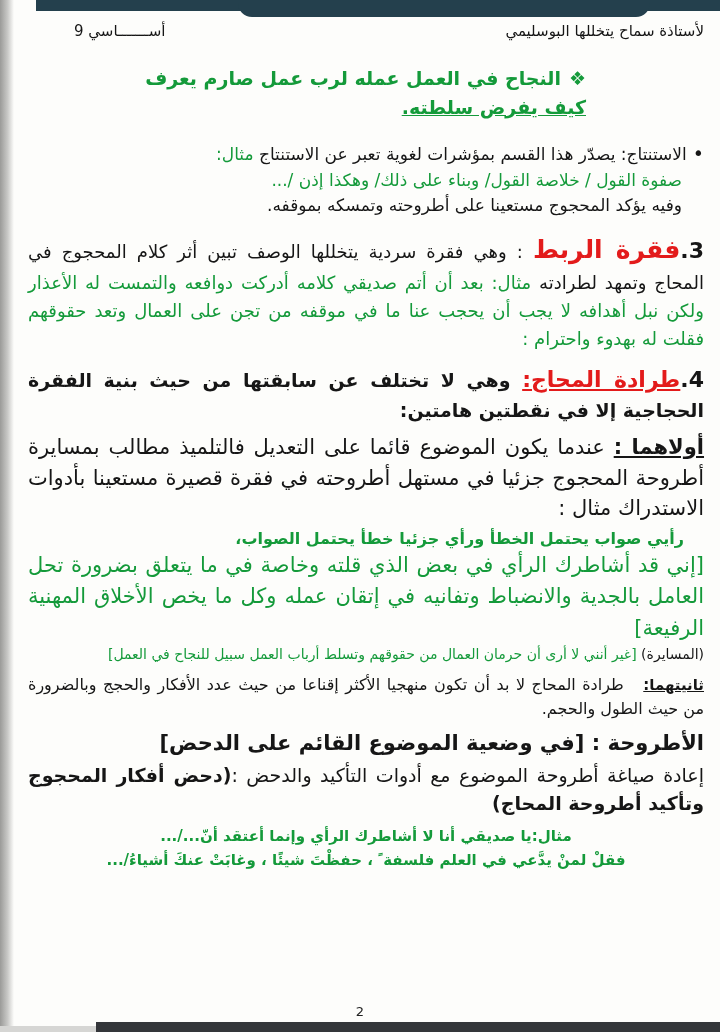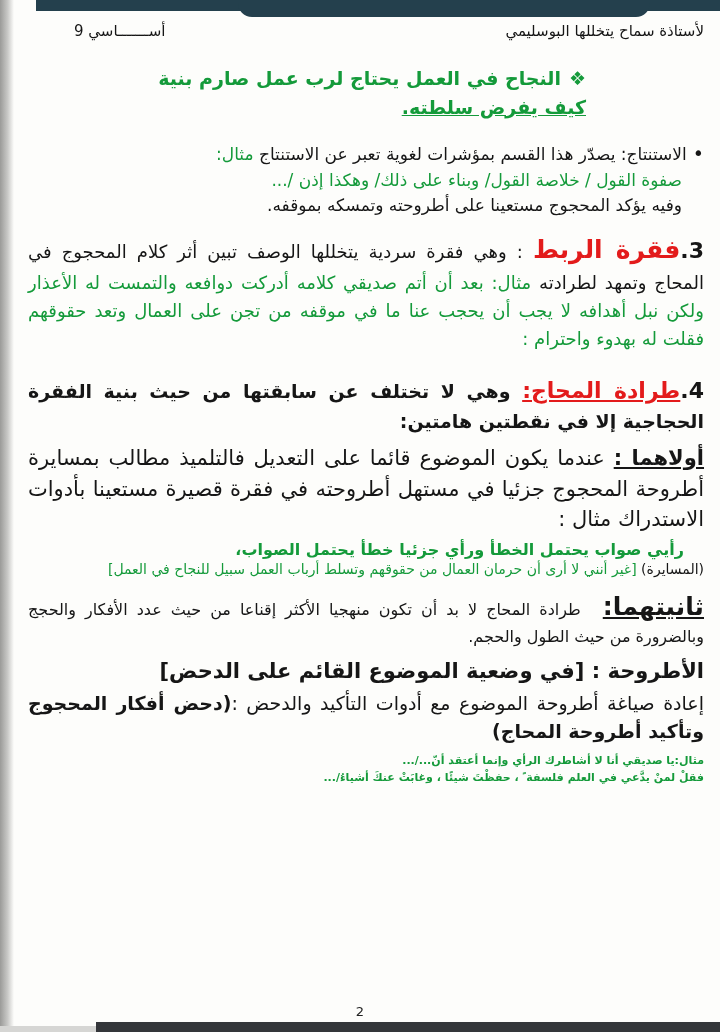--- a/index.html
+++ b/index.html
@@ -35,40 +35,40 @@
   .qline.ul span{text-decoration:underline;}
 
   .conclusion{margin-top:18px;font-size:17px;line-height:1.5;}
   .conclusion .bullet{font-size:19px;margin-left:6px;}
   .indent{margin-right:22px;}
 
   .s3{margin:12px 0 0;font-size:18px;line-height:1.55;text-align:justify;}
   .num{font-size:22px;font-weight:bold;}
   .title3{font-size:25px;font-weight:bold;color:var(--red);}
 
-  .s4{margin:21px 0 0;font-size:19px;font-weight:bold;line-height:1.5;text-align:justify;}
+  .s4{margin:10px 0 0;font-size:19px;font-weight:bold;line-height:1.5;text-align:justify;}
   .title4{font-size:22px;font-weight:bold;color:var(--red);text-decoration:underline;}
 
   .p1{margin:8px 0 0;font-size:21px;line-height:1.45;text-align:justify;}
   .label1{font-weight:bold;text-decoration:underline;margin-top:48px;}
 
   .maxim{margin:5px 20px 0 0;font-size:16px;font-weight:bold;color:var(--green);}
 
   .ex1{margin:2px 0 0;font-size:21px;line-height:1.5;color:var(--green);text-align:justify;}
 
   .mix{margin:0;font-size:14px;line-height:1.5;text-align:justify;}
   .block{display:block;}
 
   .p2{margin:8px 0 0;font-size:16px;line-height:1.5;text-align:justify;}
-  .label2{font-size:25px;font-weight:bold;text-decoration:underline;margin-left:13px;}
+  .label2{font-size:15px;font-weight:bold;text-decoration:underline;margin-left:13px;}
 
   .thesis-head{margin:8px 0 0;font-size:21px;font-weight:bold;line-height:1.4;}
   .thesis-body{margin:2px 0 0;font-size:19px;line-height:1.5;text-align:justify;}
 
-  .exsmall{font-size:11px;font-weight:bold;color:var(--green);line-height:1.6;}
+  .exsmall{font-size:15px;font-weight:bold;color:var(--green);line-height:1.6;text-align:center;}
   .exsmall.first{margin-top:6px;}
 
   .page-number{position:absolute;bottom:13px;left:0;right:0;text-align:center;font-size:13px;color:#222;}
 </style>
 </head>
 <body>
 
 <div class="photo">
 
   <div class="top-bar"></div>
@@ -77,21 +77,21 @@
 
   <div class="content">
 
     <div class="header">
       <span>لأستاذة  سماح يتخللها البوسليمي</span>
       <span class="grade">9 أســـــــاسي</span>
     </div>
 
     <div class="quote">
       <div class="qline">
-        <span class="qbullet">❖</span><span>النجاح في العمل يحتاج لرب عمل صارم بنية</span>
+        <span class="qbullet">❖</span><span>النجاح في العمل عمله لرب عمل صارم يعرف</span>
       </div>
       <div class="qline ul">
         <span>كيف يفرض سلطته.</span>
       </div>
     </div>
 
     <div class="conclusion">
       <div>
         <span class="bullet">•</span><span class="u">الاستنتاج</span><span>: يصدّر هذا القسم بمؤشرات لغوية تعبر عن الاستنتاج </span><span class="green">مثال:</span>
       </div>
@@ -106,20 +106,21 @@
     <p class="s4">
       <span class="num">4.</span><span class="title4">طرادة المحاج:</span><span> وهي لا تختلف عن سابقتها من حيث بنية الفقرة الحجاجية إلا في نقطتين هامتين:</span>
     </p>
 
     <p class="p1">
       <span class="label1">أولاهما :</span><span> عندما يكون الموضوع قائما على التعديل فالتلميذ مطالب بمسايرة أطروحة المحجوج جزئيا في مستهل أطروحته في فقرة قصيرة مستعينا بأدوات الاستدراك مثال :</span>
     </p>
 
     <div class="maxim">رأيي صواب يحتمل الخطأ ورأي جزئيا خطأ يحتمل الصواب،</div>
 
+    <div class="ex1">[إني قد أشاطرك الرأي في بعض الذي قلته وخاصة في ما يتعلق بضرورة تحل العامل بالجدية والانضباط وتفانيه في إتقان عمله وكل ما يخص الأخلاق المهنية الرفيعة]</div>
 
     <p class="mix">
       <span>(المسايرة)</span><span class="green"> [غير أنني لا أرى أن حرمان العمال من حقوقهم وتسلط أرباب العمل سبيل للنجاح في العمل]</span>
     </p>
 
     <p class="p2">
       <span class="label2">ثانيتهما:</span><span> طرادة المحاج لا بد أن تكون منهجيا الأكثر إقناعا من حيث عدد الأفكار والحجج وبالضرورة من حيث الطول والحجم.</span>
     </p>
 
     <p class="thesis-head">

